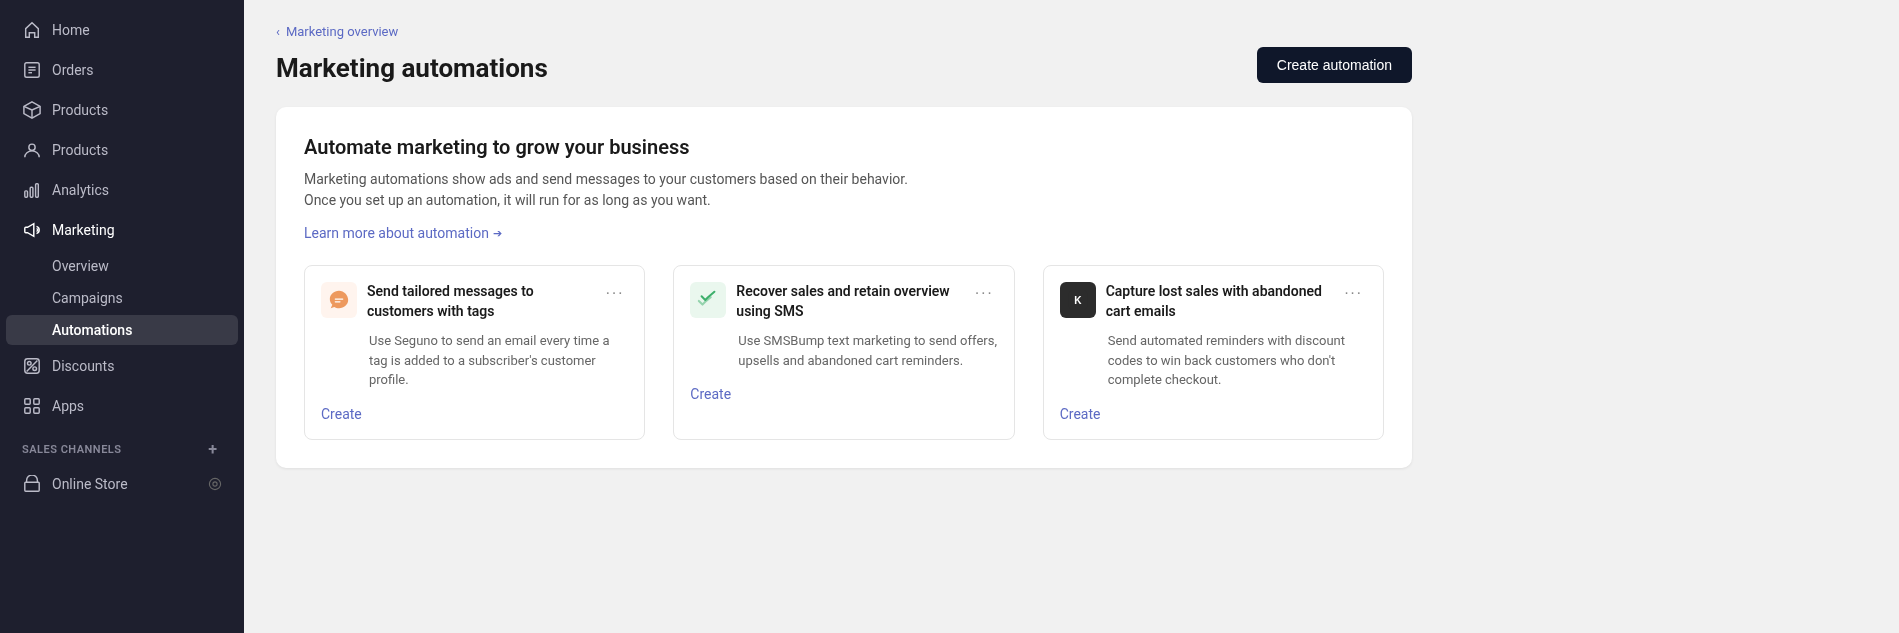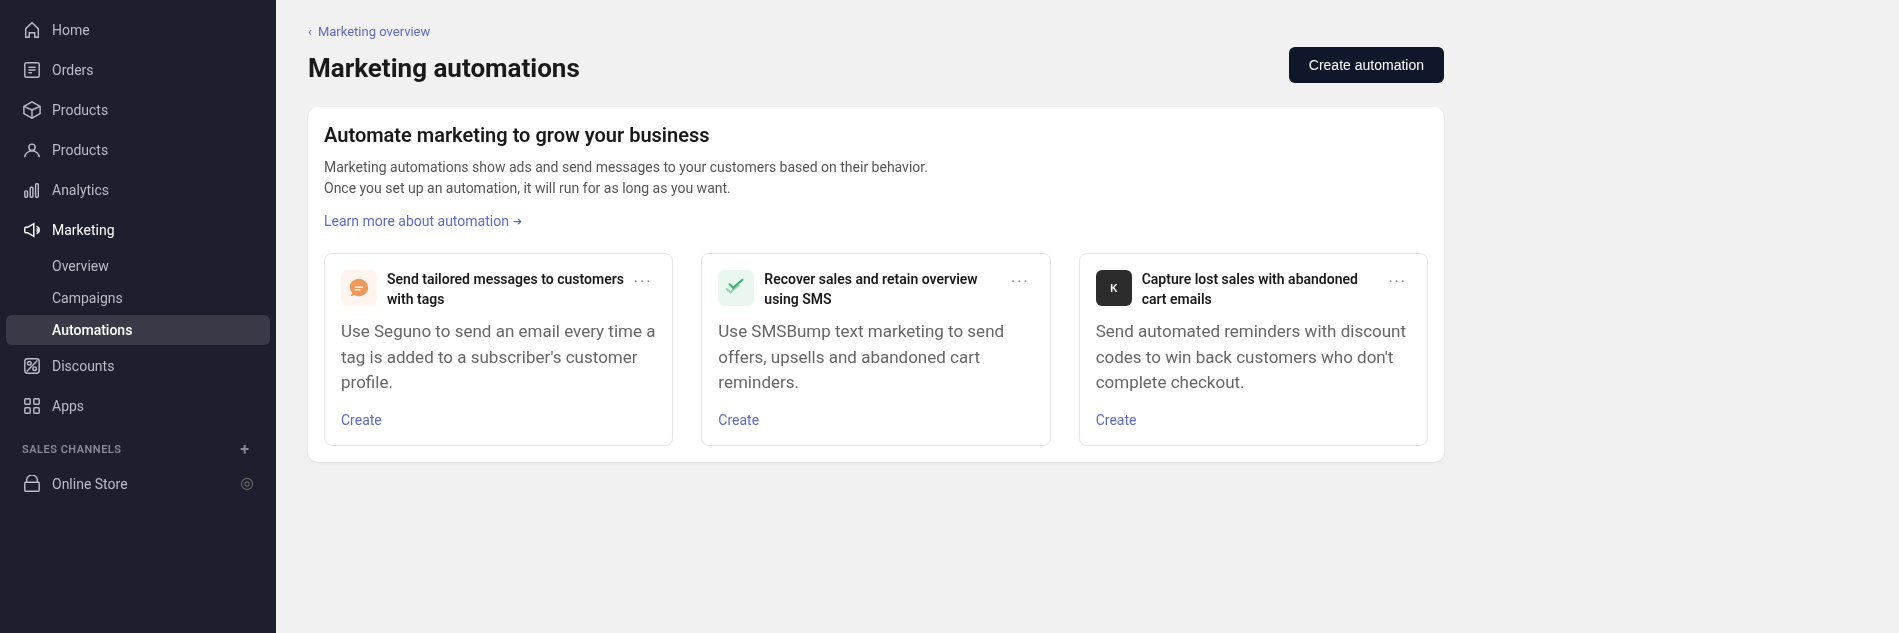--- a/index.html
+++ b/index.html
@@ -1,20 +1,20 @@
 <!DOCTYPE html>
 <html><head>
   <meta charset="utf-8">
   <style>
     * { box-sizing: border-box; margin: 0; padding: 0; }
     body { font-family: -apple-system, BlinkMacSystemFont, 'Segoe UI', Roboto, sans-serif; background: #f1f1f1; display: flex; height: 633px; overflow: hidden; }
 
     
     .sidebar {
-      width: 276px;
+      width: 244px;
       background: #1a1a2e;
       background: #1f1f2e;
       background: #202033;
       background: #1c1c2e;
       background: #242436;
       background: #1e1e30;
       background: #22223a;
       background: #1a1b2e;
       color: #c4c4d0;
       display: flex;
@@ -108,21 +108,21 @@
       padding: 10px 20px;
       font-size: 14px;
       font-weight: 500;
       cursor: pointer;
     }
 
     
     .card {
       background: #fff;
       border-radius: 10px;
-      padding: 16px;
+      padding: 28px;
       box-shadow: 0 1px 3px rgba(0,0,0,0.08);
     }
     .card-heading {
       font-size: 20px;
       font-weight: 600;
       color: #1a1a1a;
       margin-bottom: 10px;
     }
     .card-desc {
       font-size: 14px;
@@ -179,24 +179,25 @@
     .auto-icon.orange { background: #fff4ee; }
     .auto-icon.green { background: #eaf7ee; }
     .auto-icon.dark { background: #2c2c2c; }
     .auto-card-title {
       font-size: 14px;
       font-weight: 600;
       color: #1a1a1a;
       line-height: 1.4;
     }
     .auto-card-desc {
-      font-size: 17px;
+      font-size: 13px;
       color: #666;
       line-height: 1.5;
       margin-bottom: 14px;
+      margin-left: 48px;
     }
     .auto-card-create {
       color: #5c6ac4;
       font-size: 14px;
       cursor: pointer;
       text-decoration: none;
     }
     .more-menu {
       color: #888;
       cursor: pointer;

